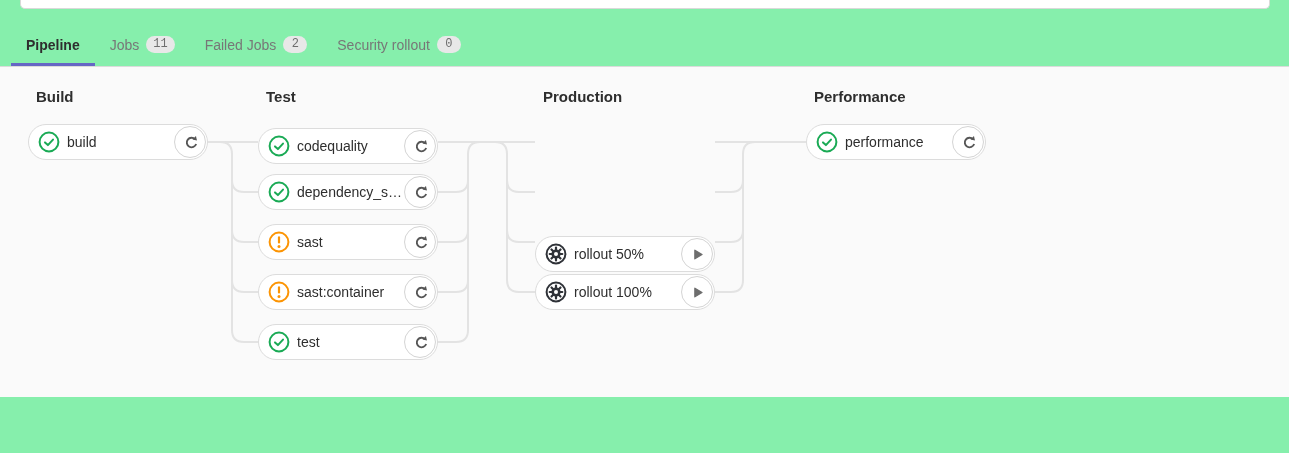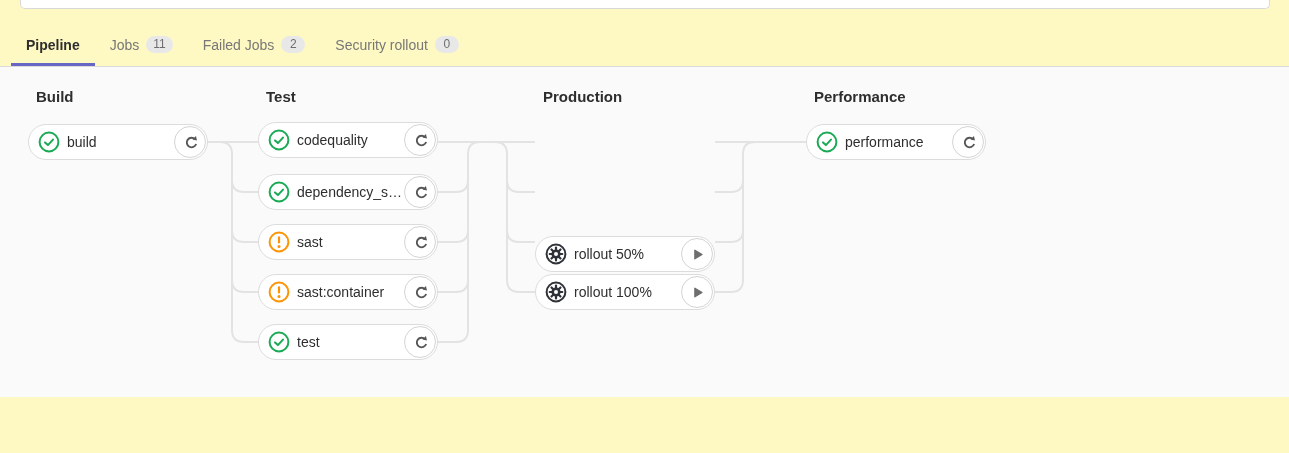--- a/index.html
+++ b/index.html
@@ -1,32 +1,32 @@
 <!DOCTYPE html>
 <html><head>
 <meta charset="utf-8">
 <style>
   * { box-sizing: border-box; margin: 0; padding: 0; }
   html,body { background:#fff; }
   body { font-family:"Liberation Sans", sans-serif; }
-  #app { position:relative; width:1289px; height:453px; background:#fef9c3; overflow:hidden; }
+  #app { position:relative; width:1289px; height:453px; background:#86efac; overflow:hidden; }
 
   
   .top-card-edge { position:absolute; left:20px; top:0; width:1250px; height:9px;
     border:1px solid #d9d9d9; border-top:none; border-radius:0 0 5px 5px; background:#fff; }
 
   
   .tabs { position:absolute; left:11px; top:27px; display:flex; align-items:flex-end; }
   .tab { position:relative; padding:9px 15px 13px; font-size:14px; color:#777;
     display:flex; align-items:center; cursor:pointer; white-space:nowrap; }
   .tab.active { color:#2e2e2e; font-weight:bold; }
   .tab.active::after { content:""; position:absolute; left:0; right:0; bottom:0;
     height:3px; background:#6666c4; }
   .badge { margin-left:7px; background:#e8e8e8; color:#6e6e6e; font-size:12px; font-weight:normal;
-    line-height:17px; min-width:24px; text-align:center; padding:0 7px; border-radius:9px; }
+    line-height:17px; min-width:24px; text-align:center; padding:0 7px; border-radius:9px;font-family:Liberation Mono, monospace; }
 
   
   .graph { position:absolute; left:0; top:66px; width:1289px; height:331px;
     background:#fafafa; border-top:1px solid #dbdbdb; }
 
   .stage-header { position:absolute; font-size:15px; font-weight:bold; color:#2e2e2e; white-space:nowrap; }
 
   .connectors { position:absolute; left:0; top:0; pointer-events:none; }
 
   
@@ -120,21 +120,21 @@
     <button class="action" data-action="retry">
         <span class="ac ac-retry">
       <svg width="15" height="15" viewBox="0 0 16 16">
         <path d="M12.9 4.6 A5.1 5.1 0 1 0 14 9.6" fill="none" stroke="#565656" stroke-width="2"></path>
         <path d="M13.8 1.0 L14.9 5.9 L10.1 4.9 Z" fill="#565656"></path>
       </svg>
     </span>
       </button>
   </div>
 
-  <div class="pill" style="left:258px;top:122px" data-status="success">
+  <div class="pill" style="left:258px;top:128px" data-status="success">
     <span class="status st-success">
       <svg width="22" height="22" viewBox="0 0 22 22">
         <circle cx="11" cy="11" r="9.4" fill="#fff" stroke="#1aaa55" stroke-width="2"></circle>
         <path d="M7 11.4 L9.9 14.1 L15 8.6" fill="none" stroke="#1aaa55" stroke-width="2" stroke-linecap="round" stroke-linejoin="round"></path>
       </svg>
     </span>
       <span class="job-label">codequality</span>
     <button class="action" data-action="retry">
         <span class="ac ac-retry">
       <svg width="15" height="15" viewBox="0 0 16 16">

